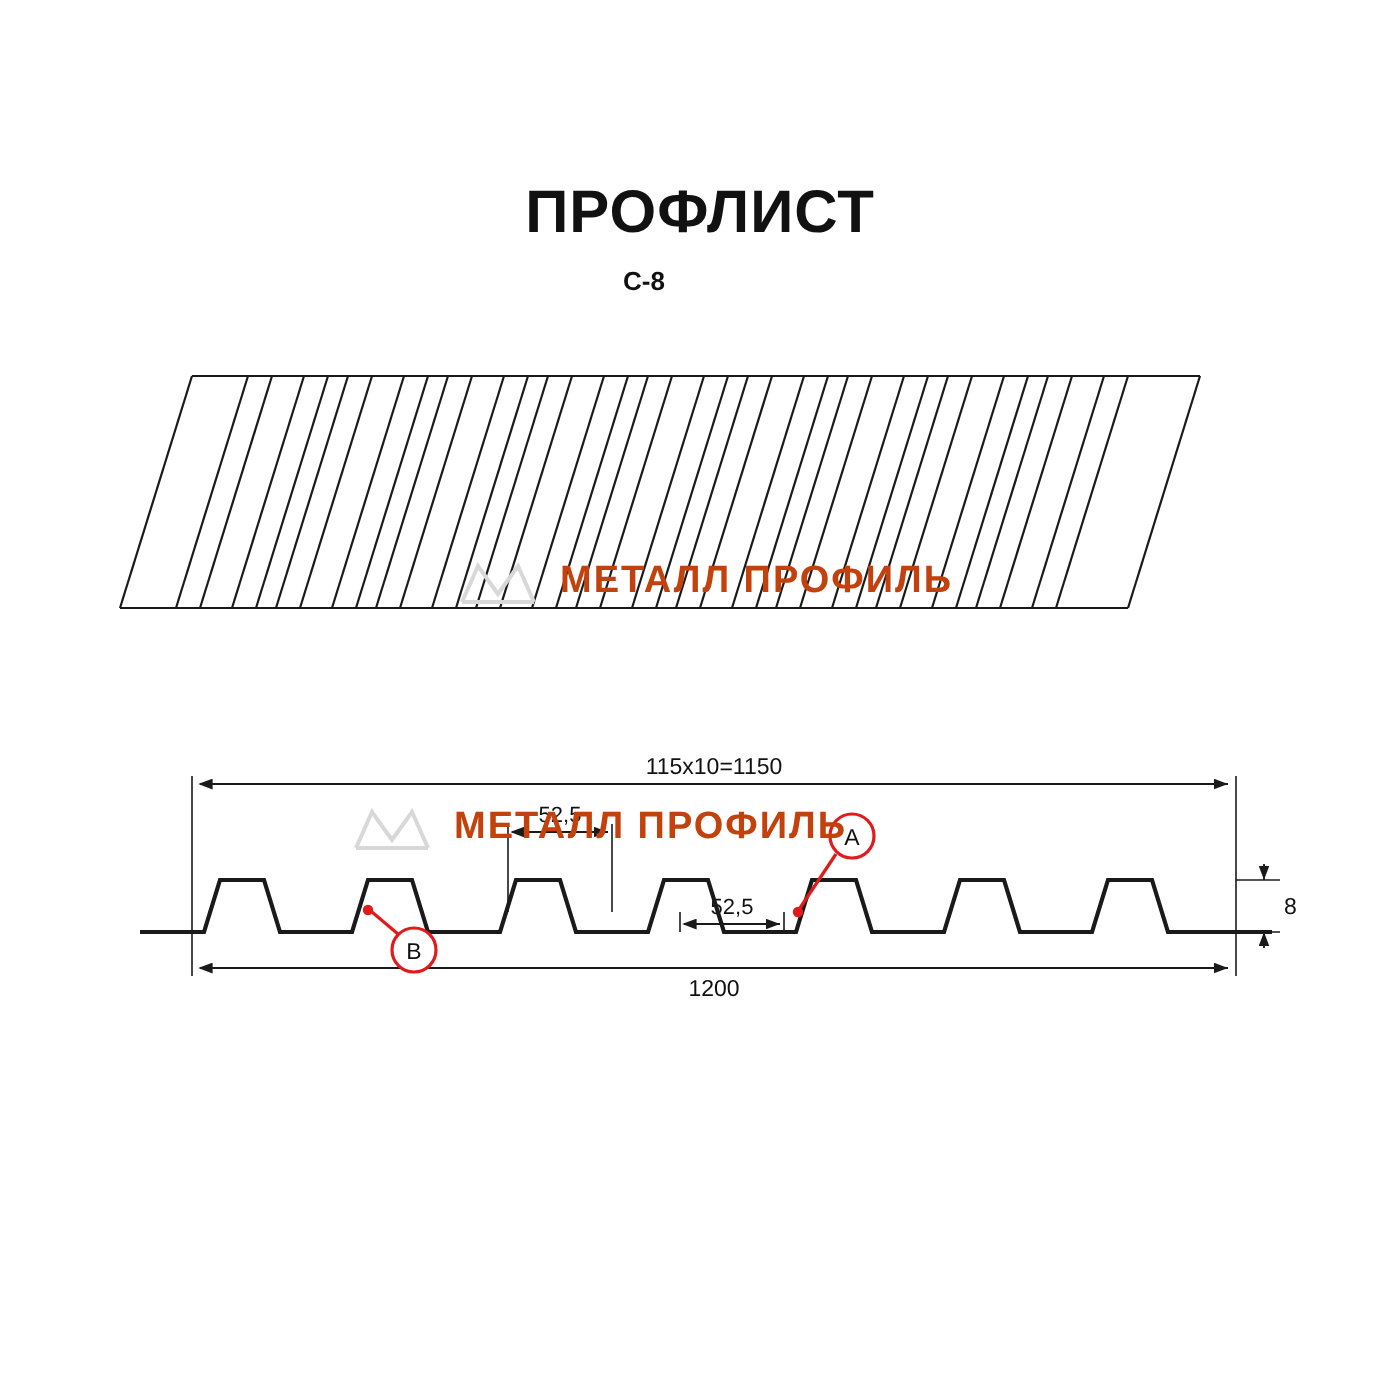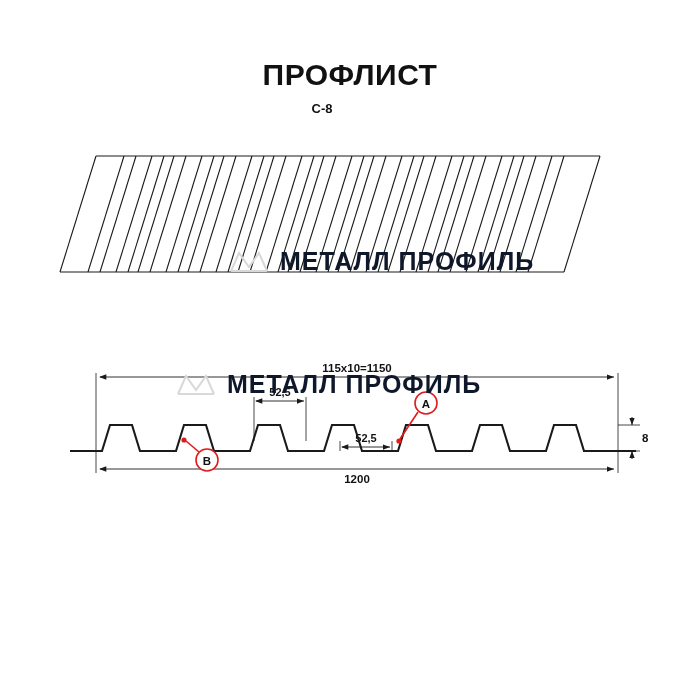--- a/index.html
+++ b/index.html
@@ -11,20 +11,21 @@
     width: 700px;
     height: 700px;
     font-family: "Liberation Sans", sans-serif;
     color: #1a1a1a;
     position: relative;
     overflow: hidden;
   }
   .page {
     position: absolute;
     inset: 0;
+    margin-top: 32px;
   }
   .title {
     position: absolute;
     top: 58px;
     left: 0;
     width: 700px;
     text-align: center;
     font-size: 30px;
     font-weight: bold;
     letter-spacing: 0.5px;
@@ -53,31 +54,30 @@
   .iso-area {
     position: absolute;
     left: 60px;
     top: 140px;
     width: 580px;
     height: 170px;
   }
   .section-area {
     position: absolute;
     left: 40px;
-    top: 355px;
+    top: 338px;
     width: 620px;
     height: 140px;
-    font-weight: bold;
   }
   .watermark {
     position: absolute;
     pointer-events: none;
-    color: #0f172a;
-    font-weight: bold;
-    font-size: 25px;
+    color: #c2410c;
+    font-weight: bold;
+    font-size: 19px;
     letter-spacing: 1px;
     white-space: nowrap;
   }
   .wm1 { top: 245px; left: 228px; }
   .wm2 { top: 368px; left: 175px; }
   .wm-mark {
     display: inline-block;
     vertical-align: middle;
     margin-right: 10px;
   }

